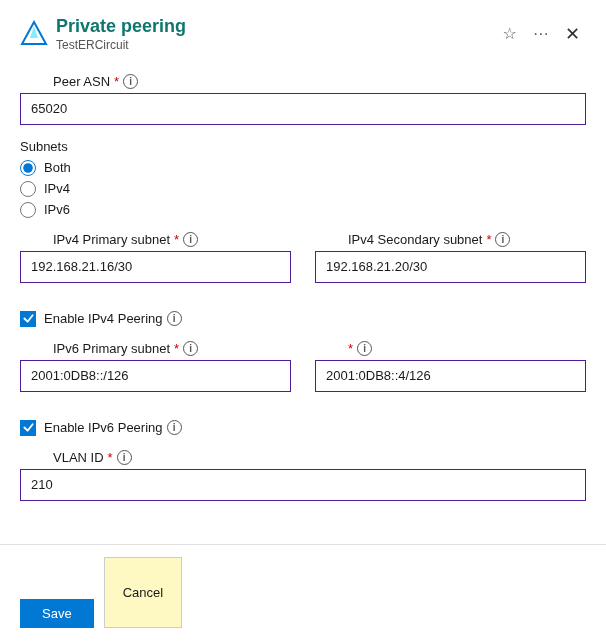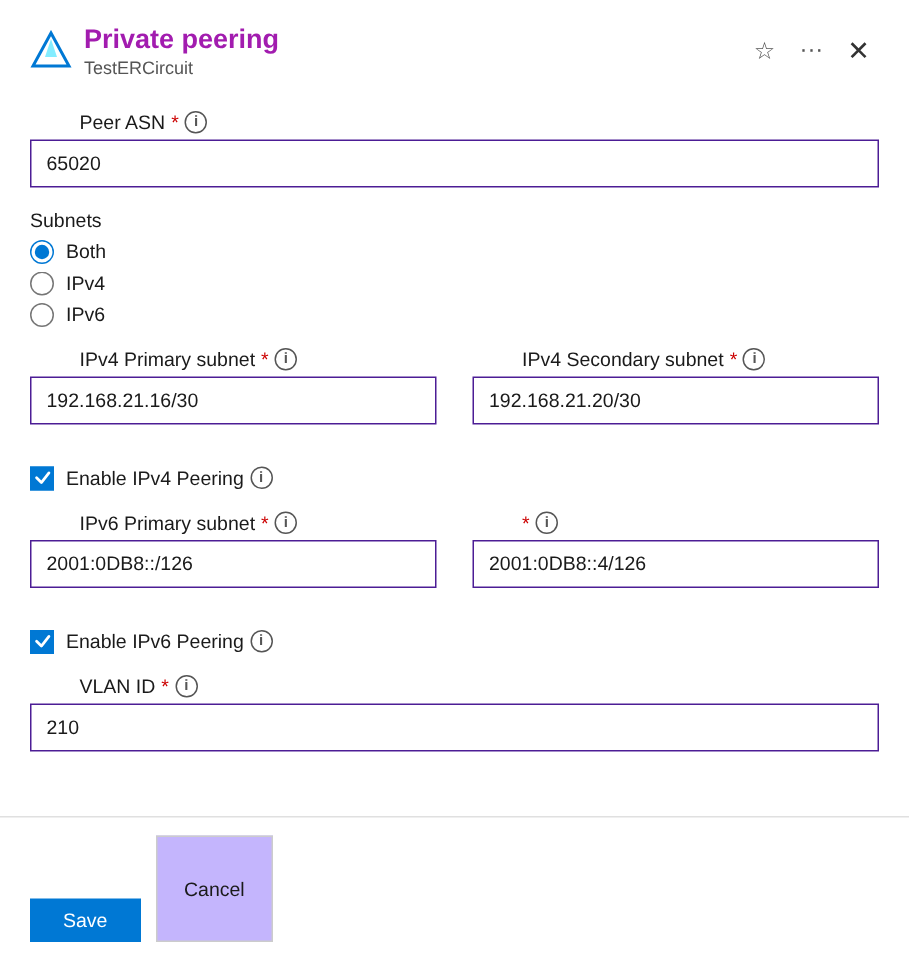--- a/index.html
+++ b/index.html
@@ -31,21 +31,21 @@
       width: 28px;
       height: 28px;
       flex-shrink: 0;
     }
     .dialog-title-block {
       flex: 1;
     }
     .dialog-title {
       font-size: 18px;
       font-weight: 600;
-      color: #a21caf;
+      color: #0f766e;
       line-height: 1.2;
     }
     .dialog-subtitle {
       font-size: 12px;
       color: #555;
     }
     .dialog-header-actions {
       display: flex;
       align-items: center;
       gap: 4px;
@@ -195,21 +195,21 @@
       background: #0078d4;
       color: #fff;
       border: none;
       padding: 7px 22px;
       font-size: 13px;
       cursor: pointer;
       font-weight: 500;
       margin-top: 42px;
     }
     .btn-cancel {
-      background: #c4b5fd;
+      background: #fef9c3;
       color: #1a1a1a;
       border: 1px solid #ccc;
       padding: 7px 18px;
       font-size: 13px;
       cursor: pointer;
     }
   </style>
 </head>
 <body>
 

